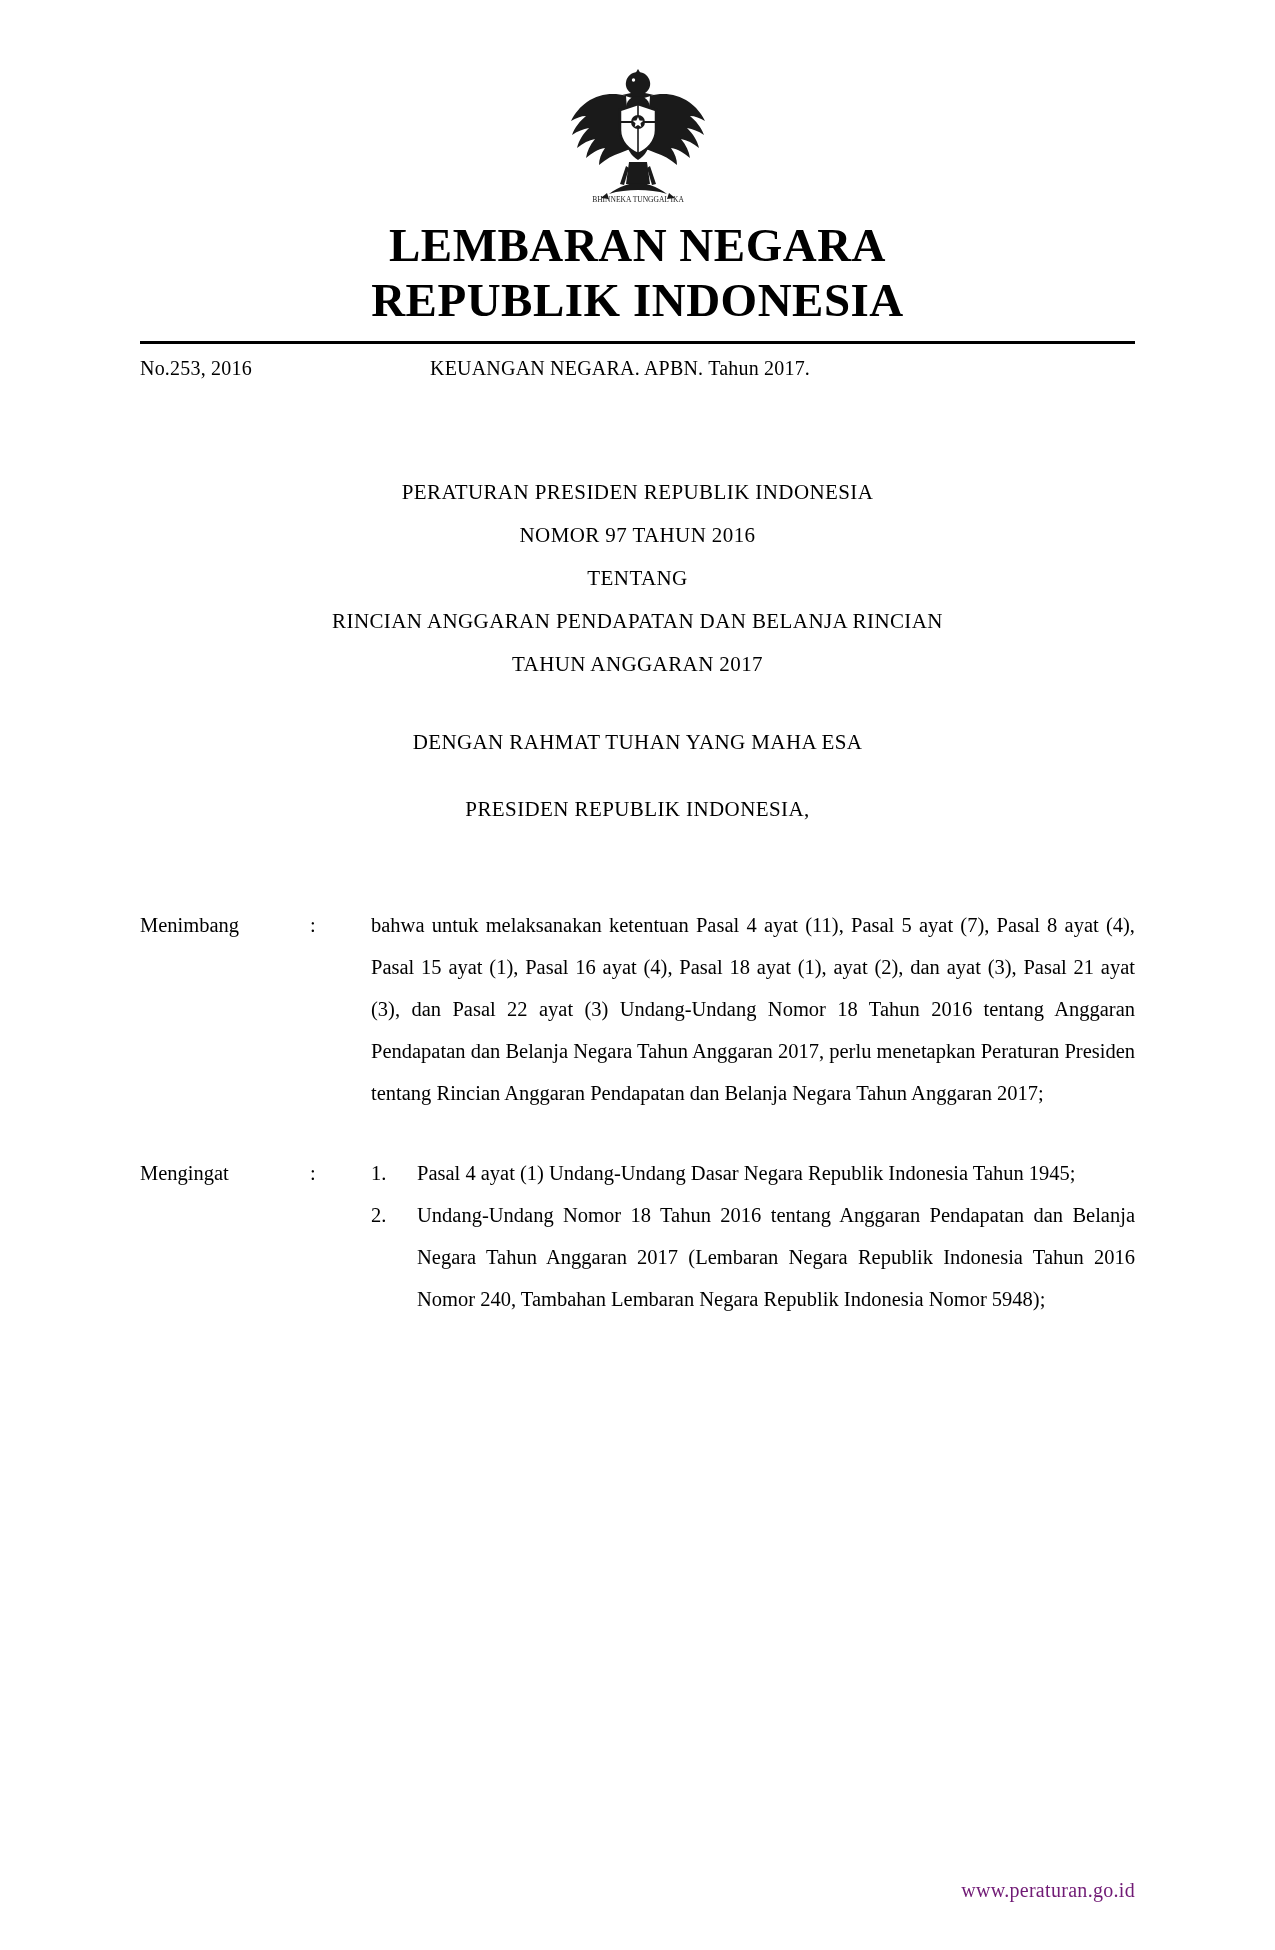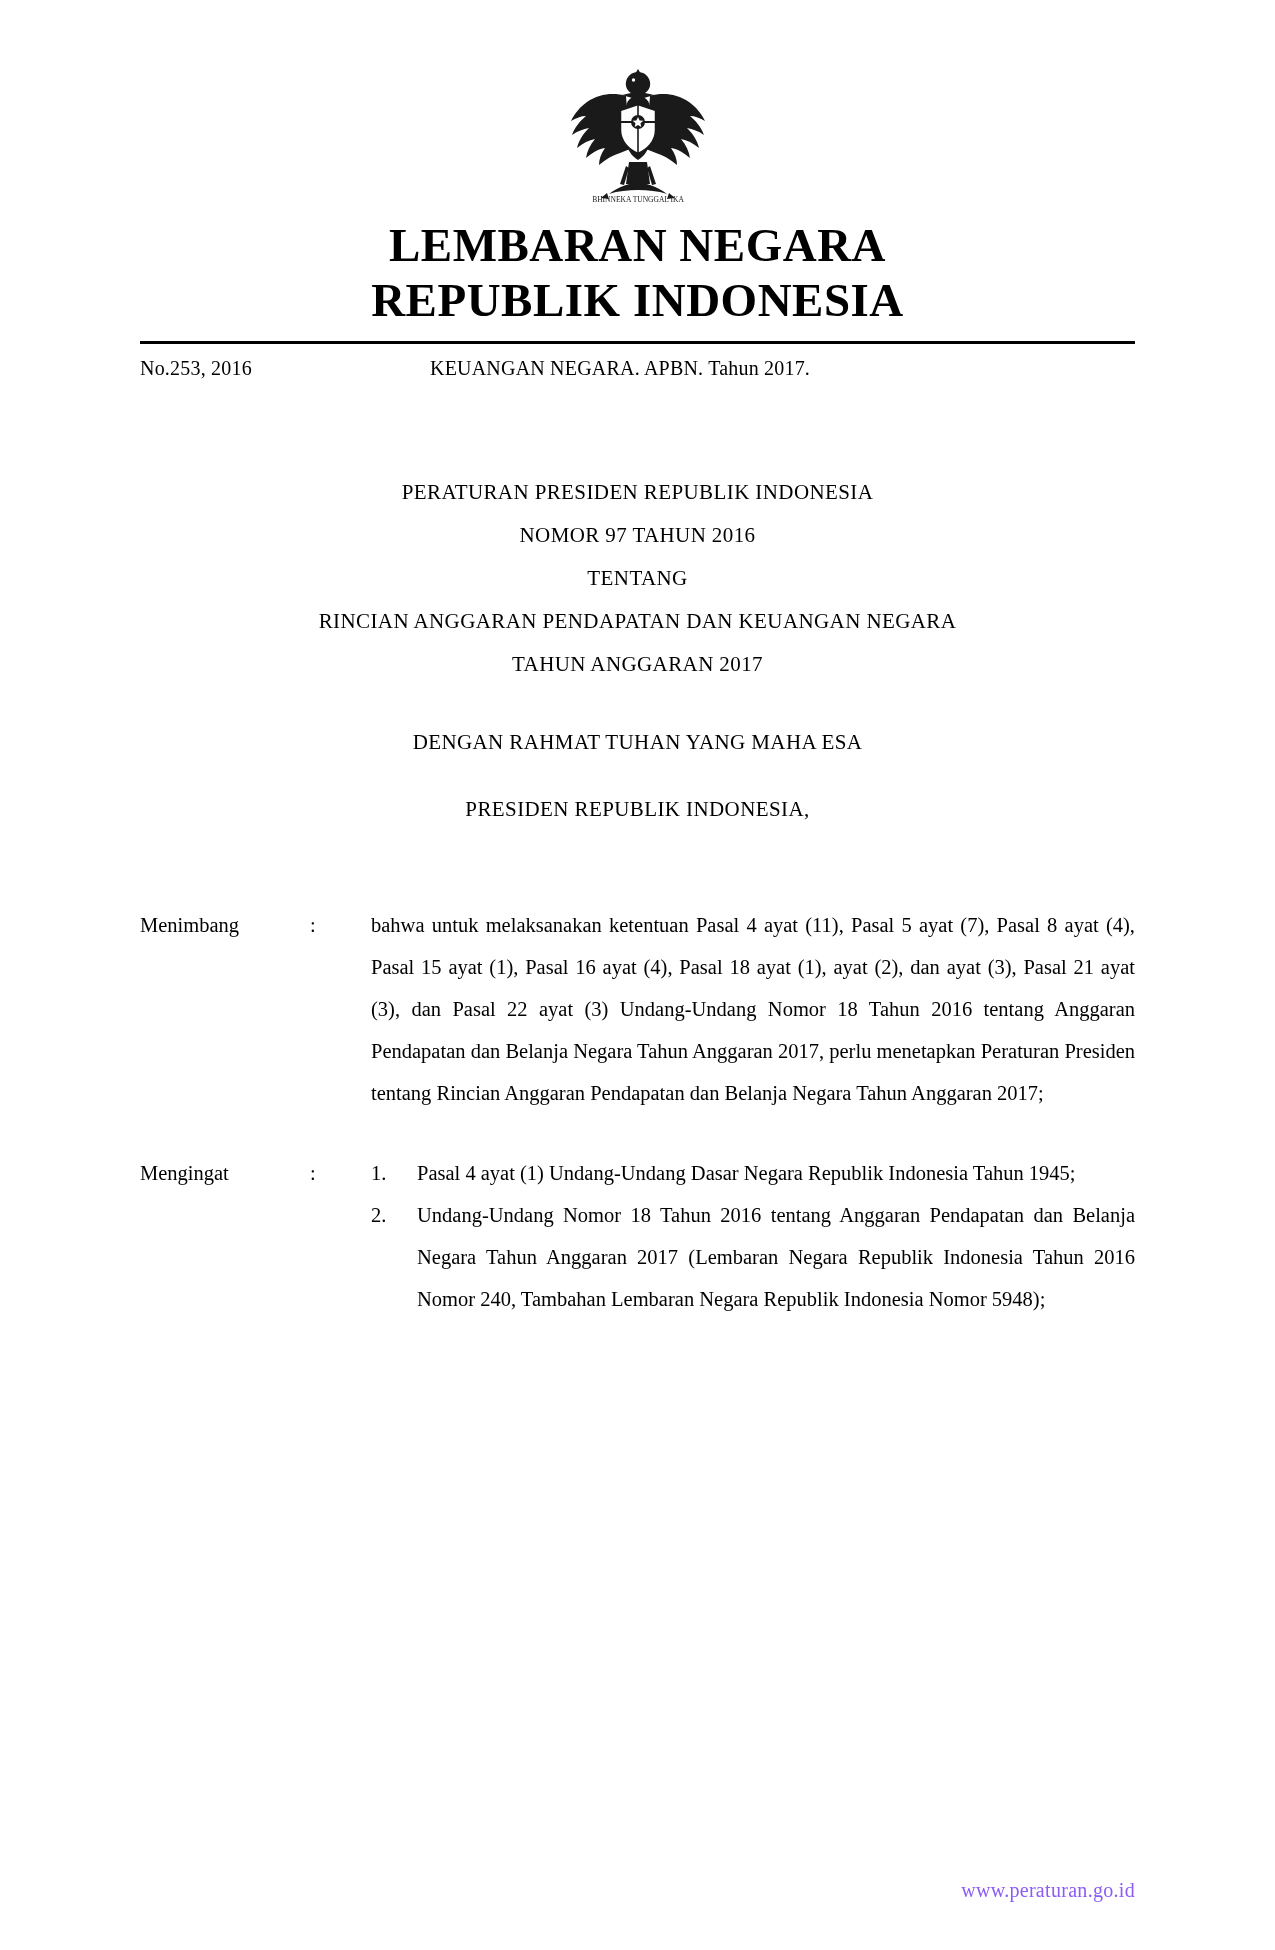--- a/index.html
+++ b/index.html
@@ -152,21 +152,21 @@
     flex: 1 1 auto;
     text-align: justify;
   }
 
   
   .watermark {
     position: absolute;
     right: 140px;
     bottom: 48px;
     font-size: 20px;
-    color: #8b5cf6;
+    color: #701a75;
     letter-spacing: 0.3px;
     font-family: "Liberation Serif", serif;
   }
 </style>
 </head>
 <body>
 
 <div class="page">
 
   <div class="emblem-wrap">
@@ -215,21 +215,21 @@
     <div class="issue-no">No.253, 2016</div>
     <div class="issue-subject">
       <span>KEUANGAN  NEGARA.  APBN.  Tahun  2017.</span>
     </div>
   </div>
 
   <div class="title-block">
     <div>PERATURAN PRESIDEN REPUBLIK INDONESIA</div>
     <div>NOMOR 97 TAHUN 2016</div>
     <div>TENTANG</div>
-    <div>RINCIAN ANGGARAN PENDAPATAN DAN KEUANGAN NEGARA</div>
+    <div>RINCIAN ANGGARAN PENDAPATAN DAN BELANJA RINCIAN</div>
     <div>TAHUN ANGGARAN 2017</div>
   </div>
 
   <div class="blessing">DENGAN RAHMAT TUHAN YANG MAHA ESA</div>
 
   <div class="signatory">PRESIDEN REPUBLIK INDONESIA,</div>
 
   <div class="clauses">
 
     <div class="clause">

